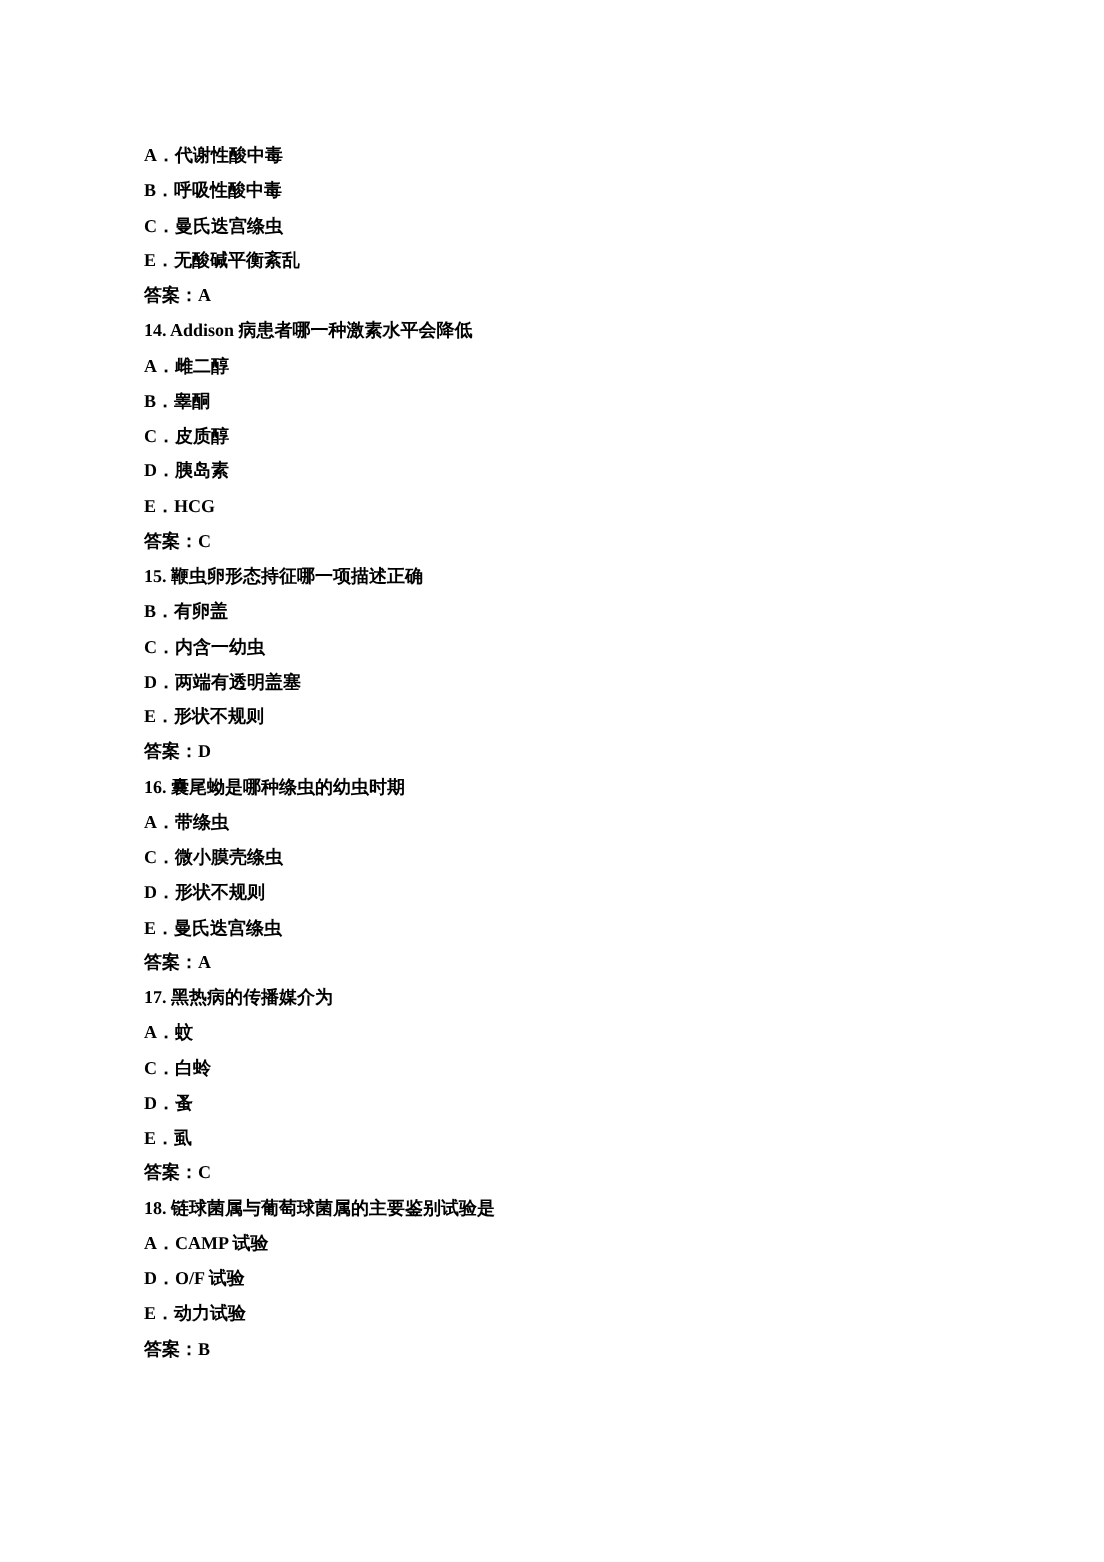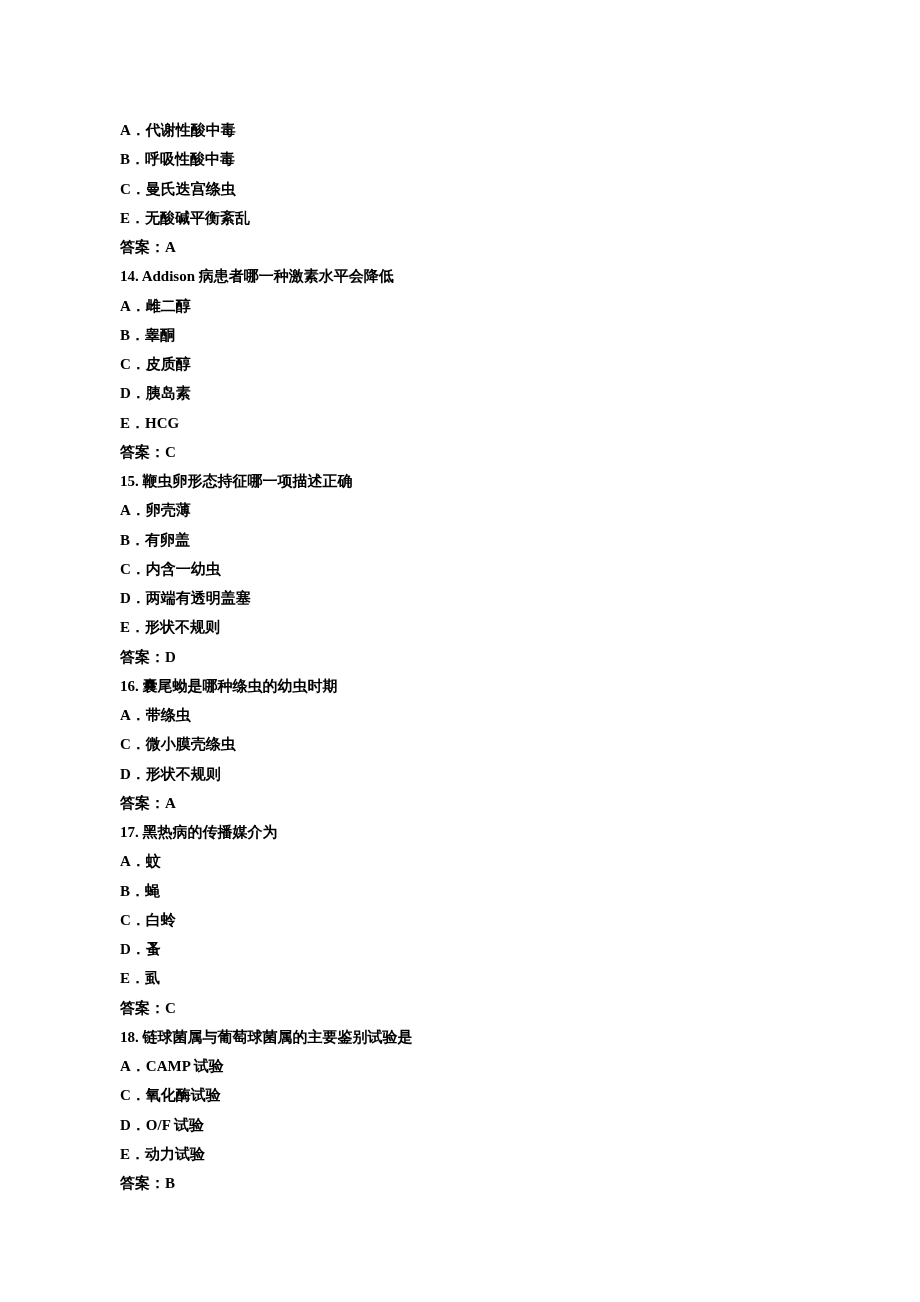--- a/index.html
+++ b/index.html
@@ -33,41 +33,39 @@
 
   <div class="line"><span>14.</span> <span>Addison 病患者哪一种激素水平会降低</span></div>
   <div class="line"><span>A</span>．<span>雌二醇</span></div>
   <div class="line"><span>B</span>．<span>睾酮</span></div>
   <div class="line"><span>C</span>．<span>皮质醇</span></div>
   <div class="line"><span>D</span>．<span>胰岛素</span></div>
   <div class="line"><span>E</span>．<span>HCG</span></div>
   <div class="line"><span>答案：</span><span>C</span></div>
 
   <div class="line"><span>15.</span> <span>鞭虫卵形态持征哪一项描述正确</span></div>
-  <div class="line"><span>A</span>．<span>卵壳薄</span></div>
   <div class="line"><span>B</span>．<span>有卵盖</span></div>
   <div class="line"><span>C</span>．<span>内含一幼虫</span></div>
   <div class="line"><span>D</span>．<span>两端有透明盖塞</span></div>
   <div class="line"><span>E</span>．<span>形状不规则</span></div>
   <div class="line"><span>答案：</span><span>D</span></div>
 
   <div class="line"><span>16.</span> <span>囊尾蚴是哪种绦虫的幼虫时期</span></div>
   <div class="line"><span>A</span>．<span>带绦虫</span></div>
   <div class="line"><span>C</span>．<span>微小膜壳绦虫</span></div>
   <div class="line"><span>D</span>．<span>形状不规则</span></div>
+  <div class="line"><span>E</span>．<span>曼氏迭宫绦虫</span></div>
   <div class="line"><span>答案：</span><span>A</span></div>
 
   <div class="line"><span>17.</span> <span>黑热病的传播媒介为</span></div>
   <div class="line"><span>A</span>．<span>蚊</span></div>
-  <div class="line"><span>B</span>．<span>蝇</span></div>
   <div class="line"><span>C</span>．<span>白蛉</span></div>
   <div class="line"><span>D</span>．<span>蚤</span></div>
   <div class="line"><span>E</span>．<span>虱</span></div>
   <div class="line"><span>答案：</span><span>C</span></div>
 
   <div class="line"><span>18.</span> <span>链球菌属与葡萄球菌属的主要鉴别试验是</span></div>
   <div class="line"><span>A</span>．<span>CAMP 试验</span></div>
-  <div class="line"><span>C</span>．<span>氧化酶试验</span></div>
   <div class="line"><span>D</span>．<span>O/F 试验</span></div>
   <div class="line"><span>E</span>．<span>动力试验</span></div>
   <div class="line"><span>答案：</span><span>B</span></div>
 
 </div>
 
 </body></html>

